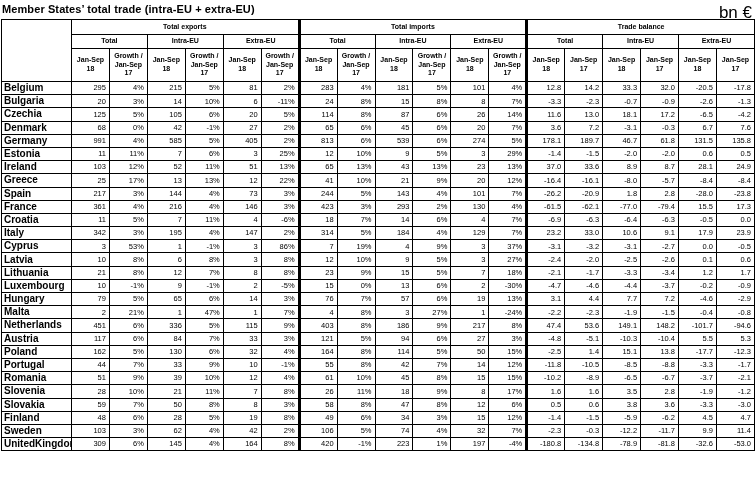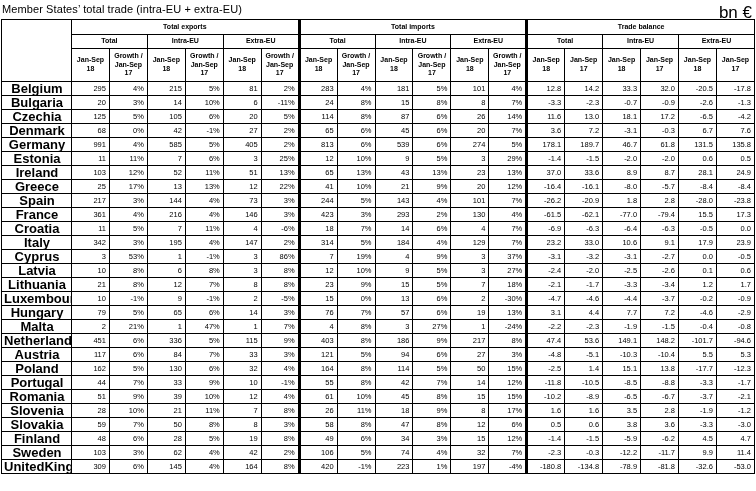--- a/index.html
+++ b/index.html
@@ -3,42 +3,42 @@
 <meta charset="utf-8">
 <style>
   * { box-sizing: border-box; margin: 0; padding: 0; }
   html, body { width: 756px; height: 491px; background: #ffffff; overflow: hidden; }
   body { font-family: "Liberation Sans", sans-serif; color: #000000; }
   .page { width: 756px; height: 491px; background: #ffffff; }
   .titlebar {
     display: flex; justify-content: space-between; align-items: flex-start;
     padding: 3px 4px 3px 2px; height: 19px;
   }
-  .page-title { font-size: 11px; font-weight: normal; letter-spacing: 0.1px; }
+  .page-title { font-size: 11px; font-weight: bold; letter-spacing: 0.1px; }
   .unit-label { font-size: 17px; font-weight: normal; }
   table.trade {
     border-collapse: collapse; table-layout: fixed;
     width: 754px; margin-left: 1px;
     border: 1px solid #000;
   }
   table.trade th, table.trade td {
     border: 1px solid #000;
     overflow: hidden;
   }
   thead th {
     font-size: 7px; font-weight: bold; text-align: center;
     line-height: 1.25; background: #ffffff; vertical-align: middle;
     padding: 1px 3px;
   }
   tr.hrow1 th { height: 15px; }
   tr.hrow2 th { height: 14px; }
   tr.hrow3 th { height: 33px; }
   th.corner { width: 70px; }
   tbody th.country {
-    font-size: 13px; font-weight: bold; text-align: center;
+    font-size: 10px; font-weight: bold; text-align: left;
     padding: 0 1px 0 2px; white-space: nowrap; height: 13.2px;
     line-height: 1;
   }
   tbody td {
     font-size: 7.5px; text-align: right;
     padding: 0 3px 0 0; height: 13.2px; line-height: 1;
     white-space: nowrap;
   }
   .gs { border-left: 3px solid #000 !important; }
 </style>

